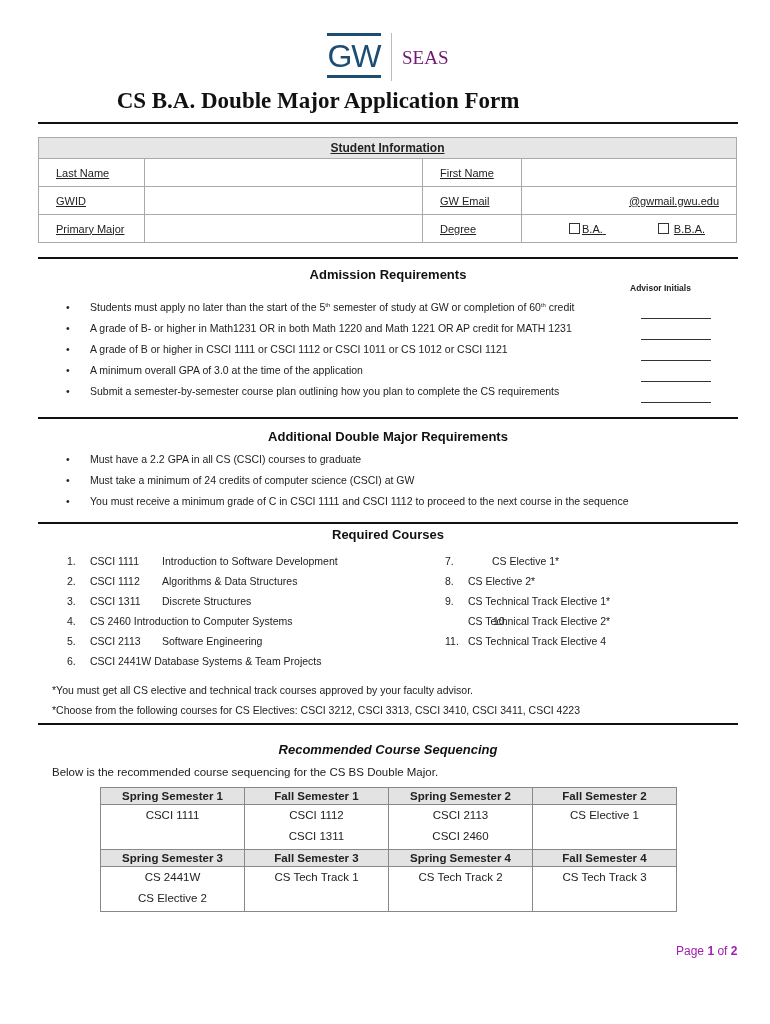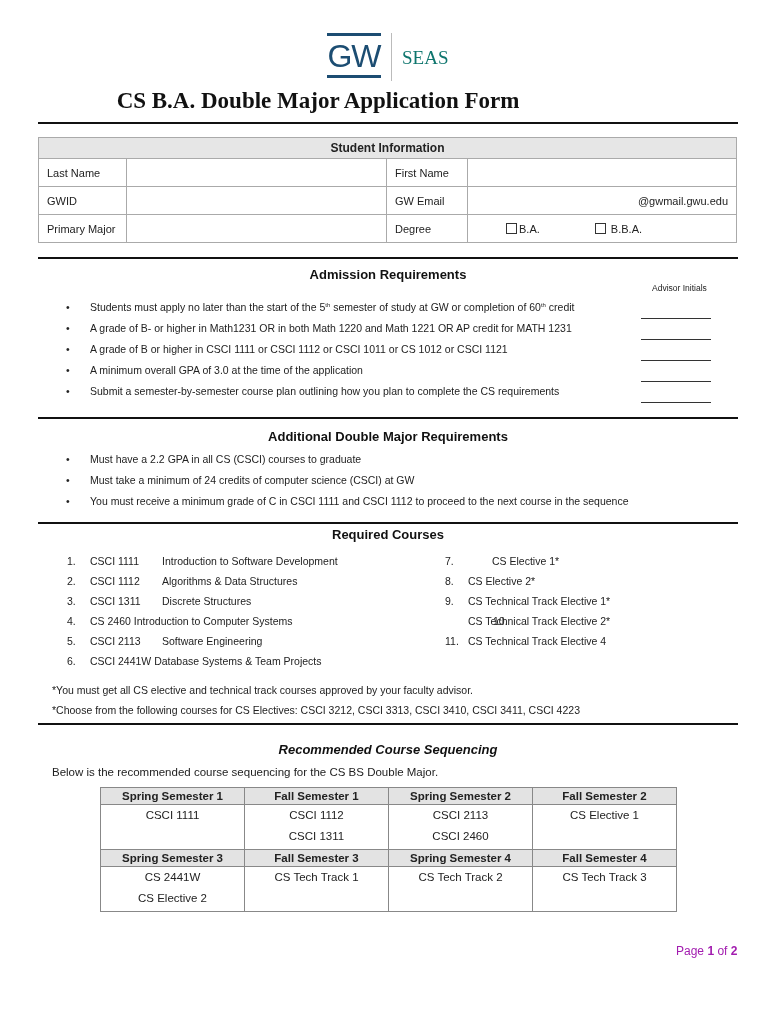--- a/index.html
+++ b/index.html
@@ -8,35 +8,35 @@
     font-family: "Liberation Sans", sans-serif; color: #222; overflow: hidden;
   }
   .abs { position: absolute; }
   
   .logo { left: 327px; top: 33px; height: 50px; }
   .gw-mark { position: absolute; left: 0; top: 0; width: 54px; height: 48px; }
   .gw-bar { position: absolute; left: 0; width: 54px; height: 3px; background: #1c4d72; }
   .gw-text { position: absolute; left: 0; top: 5px; width: 54px; text-align: center;
     font-family: "Liberation Sans", sans-serif; font-size: 32px; color: #1c4d72; letter-spacing: -1px; line-height: 36px; }
   .logo-divider { position: absolute; left: 64px; top: 0; width: 1px; height: 48px; background: #bbb; }
-  .seas { position: absolute; left: 75px; top: 14px; font-family: "Liberation Serif", serif; font-size: 19px; color: #0f766e; }
+  .seas { position: absolute; left: 75px; top: 14px; font-family: "Liberation Serif", serif; font-size: 19px; color: #701a75; }
   .title { left: 0; width: 815px; top: 88px; text-align: center; font-family: "Liberation Serif", serif; font-weight: bold; font-size: 23px; color: #111; }
   .rule { position: absolute; left: 38px; width: 700px; height: 2px; background: #111; }
   
   .info { position: absolute; left: 38px; top: 137px; width: 699px; border: 1px solid #aaa; border-collapse: collapse; font-size: 11px; }
-  .info td { border: 1px solid #aaa; height: 27px; padding: 0 8px; }
+  .info td { border: 1px solid #aaa; height: 27px; padding: 0 17px; text-decoration: underline; }
   .info .hdr { background: #e6e6e6; text-align: center; font-weight: bold; height: 20px; font-size: 12px; }
   .email-suffix { text-align: right; }
   .chk { display: inline-block; width: 9px; height: 9px; border: 1px solid #333; vertical-align: -1px; margin-right: 2px; }
   .sec-head { position: absolute; left: 38px; width: 700px; text-align: center; font-weight: bold; font-size: 13px; color: #111; }
   .bul { position: absolute; left: 66px; font-size: 10.5px; color: #222; }
   .bul .dot { position: absolute; left: 0; top: 0; }
   .bul .txt { position: absolute; left: 24px; top: 0; white-space: nowrap; }
   .bul sup { font-size: 6px; }
-  .initials-label { position: absolute; left: 652px; top: 283px; font-size: 8.5px; font-weight: normal; color: #222; }
+  .initials-label { position: absolute; left: 630px; top: 283px; font-size: 8.5px; font-weight: bold; color: #222; }
   .sigline { position: absolute; left: 641px; width: 70px; height: 1px; background: #333; }
   .course { position: absolute; font-size: 10.5px; color: #222; white-space: nowrap; }
   .note { position: absolute; left: 52px; width: 700px; text-align: left; font-size: 10.5px; color: #222; }
   .seq-title { position: absolute; left: 38px; width: 700px; text-align: center; font-style: italic; font-weight: bold; font-size: 13px; color: #111; }
   .seq { position: absolute; left: 100px; top: 787px; width: 577px; border-collapse: collapse; font-size: 11.5px; }
   .seq td { border: 1px solid #888; text-align: center; vertical-align: top; width: 25%; padding: 0; }
   .seq .sh { background: #e3e3e3; font-weight: bold; height: 16px; line-height: 16px; }
   .seq .cell div { height: 21px; line-height: 21px; }
   .pagenum { position: absolute; left: 676px; top: 944px; font-family: "Liberation Sans", sans-serif; font-size: 12px; color: #a21caf; }
 </style>

